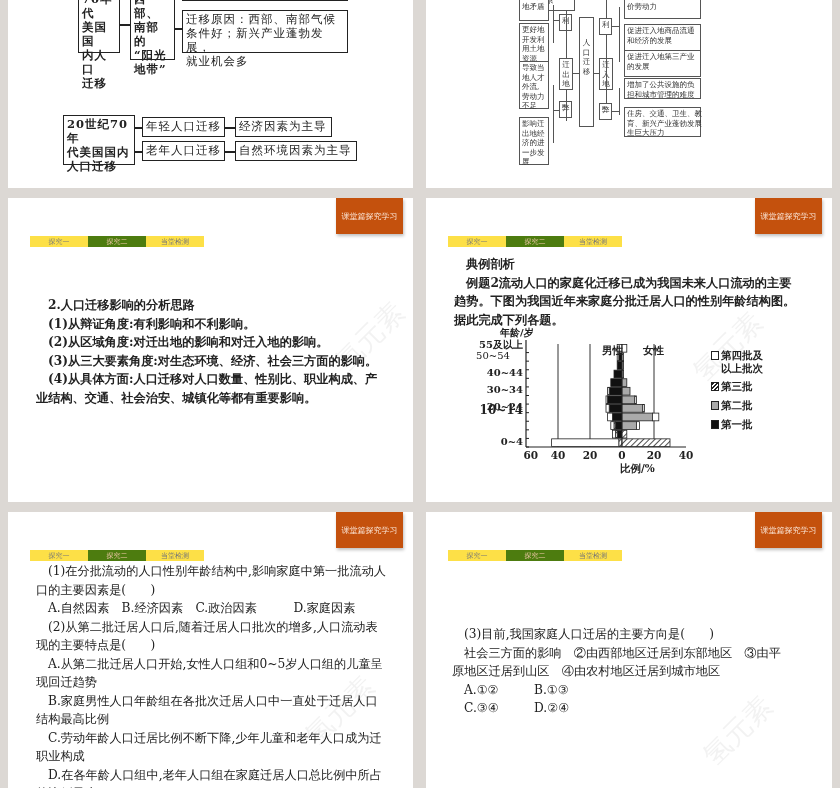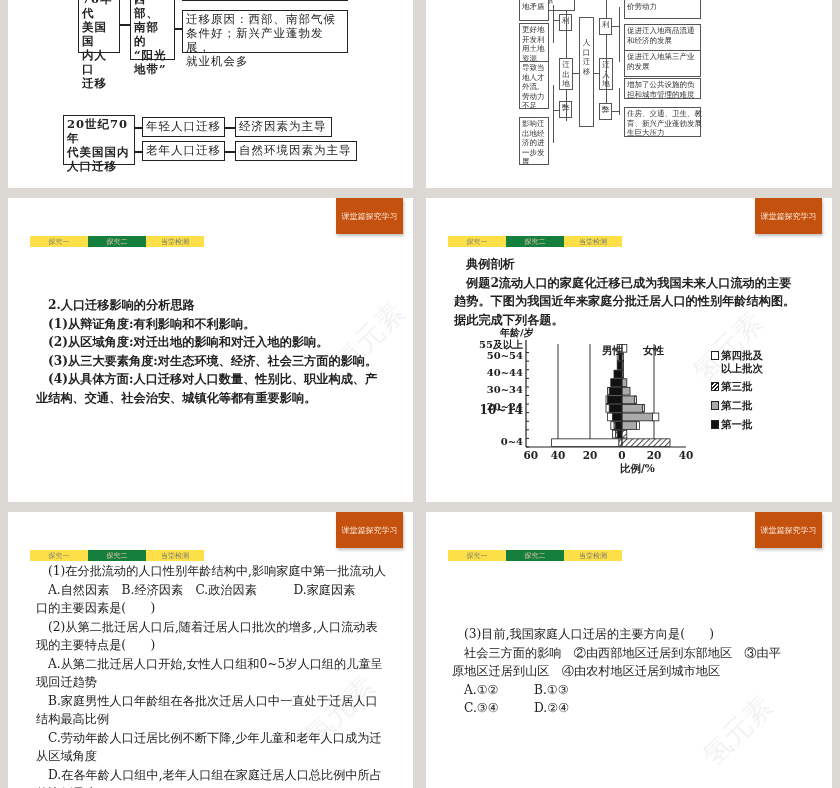--- a/index.html
+++ b/index.html
@@ -10,21 +10,21 @@
   .s2 { left:426px; top:-10px; width:406px; height:198px; }
   .s3 { left:8px; top:198px; width:405px; height:304px; }
   .s4 { left:426px; top:198px; width:406px; height:304px; }
   .s5 { left:8px; top:512px; width:405px; height:290px; }
   .s6 { left:426px; top:512px; width:406px; height:290px; }
   .badge { position:absolute; right:10px; top:0; width:67px; height:36px; background:#c4510d;
            color:#fbe6d8; font-size:8px; font-family:"DejaVu Sans",sans-serif;
            display:flex; align-items:center; justify-content:center; box-shadow:1px 2px 3px rgba(0,0,0,0.25); }
   .tabs { position:absolute; left:22px; top:38px; height:11px; display:flex; font-family:"DejaVu Sans",sans-serif; font-size:7px; }
   .tab { width:58px; height:11px; background:#fde047; color:#777; display:flex; align-items:center; justify-content:center; }
-  .tab.active { background:#15803d; color:#f4c9ad; }
+  .tab.active { background:#4d7c0f; color:#f4c9ad; }
   .p { position:absolute; font-size:12.2px; line-height:18.5px; color:#222; }
   .gray { color:#666; }
   .bold { font-weight:bold; }
   .box { position:absolute; border:1.6px solid #222; background:#fff; font-size:11.5px; line-height:14px; padding:1px 3px; box-sizing:border-box; font-weight:bold; letter-spacing:1px; }
   .line { position:absolute; background:#222; }
   .sbox { position:absolute; border:1px solid #555; background:#fff; font-size:7.5px; line-height:9.5px; padding:1px 2px; box-sizing:border-box; color:#333; }
   .sline { position:absolute; background:#555; }
   .watermark { position:absolute; font-size:28px; color:rgba(0,0,0,0.05); transform:rotate(-45deg); font-family:"DejaVu Sans",sans-serif; }
   .chart { position:absolute; }
   .legend-item { position:absolute; font-size:10.5px; display:flex; align-items:flex-start; gap:2px; font-weight:bold; }
@@ -234,21 +234,21 @@
           <rect x="196" y="146.42916666666665" width="4.800000000000001" height="7.7250000000000005" fill="#ffffff" stroke="#222" stroke-width="0.8"></rect>
           <line x1="196" y1="146" x2="196" y2="249" stroke="#222" stroke-width="0.6"></line>
         </g>
     </svg>
     <div id="ytick-layer">
         <div style="position: absolute; width: 60px; text-align: right; font-size: 10px; font-weight: bold; left: 37px; top: 237.708px;">0~4</div>
         <div style="position: absolute; width: 60px; text-align: right; font-size: 12px; font-weight: bold; left: 37px; top: 205px;">10~14</div>
         <div style="position: absolute; width: 60px; text-align: right; font-size: 10px; font-weight: bold; left: 37px; top: 203.375px;">20~24</div>
         <div style="position: absolute; width: 60px; text-align: right; font-size: 10px; font-weight: bold; left: 37px; top: 186.208px;">30~34</div>
         <div style="position: absolute; width: 60px; text-align: right; font-size: 10px; font-weight: bold; left: 37px; top: 169.042px;">40~44</div>
-        <div style="position: absolute; width: 60px; text-align: right; font-size: 10px; font-weight: bold; left: 37px; top: 151.875px;">50~54</div>
+        <div style="position: absolute; width: 60px; text-align: center; font-size: 10px; font-weight: normal; left: 37px; top: 151.875px;">50~54</div>
         <div style="position: absolute; width: 60px; text-align: right; font-size: 10px; font-weight: bold; left: 37px; top: 140.292px;">55及以上</div>
       </div>
     <div id="xtick-layer">
         <div style="position: absolute; width: 24px; text-align: right; font-size: 10.5px; font-weight: bold; left: 88px; top: 251px;">60</div>
         <div style="position: absolute; width: 24px; text-align: center; font-size: 10.5px; font-weight: bold; left: 120px; top: 251px;">40</div>
         <div style="position: absolute; width: 24px; text-align: center; font-size: 10.5px; font-weight: bold; left: 152px; top: 251px;">20</div>
         <div style="position: absolute; width: 24px; text-align: center; font-size: 10.5px; font-weight: bold; left: 184px; top: 251px;">0</div>
         <div style="position: absolute; width: 24px; text-align: center; font-size: 10.5px; font-weight: bold; left: 216px; top: 251px;">20</div>
         <div style="position: absolute; width: 24px; text-align: center; font-size: 10.5px; font-weight: bold; left: 248px; top: 251px;">40</div>
       </div>
@@ -277,30 +277,30 @@
 
 <div class="slide s5">
   <div class="badge">课堂篇探究学习</div>
   <div class="tabs">
     <div class="tab">探究一</div>
     <div class="tab active">探究二</div>
     <div class="tab">当堂检测</div>
   </div>
   <div class="p" style="left:28px;top:50px;width:372px;">
     <div style="padding-left:12px;">(1)在分批流动的人口性别年龄结构中,影响家庭中第一批流动人</div>
+    <div>口的主要因素是(　　)</div>
     <div style="padding-left:12px;">A.自然因素　B.经济因素　C.政治因素　　　D.家庭因素</div>
-    <div>口的主要因素是(　　)</div>
     <div style="padding-left:12px;">(2)从第二批迁居人口后,随着迁居人口批次的增多,人口流动表</div>
     <div>现的主要特点是(　　)</div>
     <div style="padding-left:12px;">A.从第二批迁居人口开始,女性人口组和0~5岁人口组的儿童呈</div>
     <div>现回迁趋势</div>
     <div style="padding-left:12px;">B.家庭男性人口年龄组在各批次迁居人口中一直处于迁居人口</div>
     <div>结构最高比例</div>
     <div style="padding-left:12px;">C.劳动年龄人口迁居比例不断下降,少年儿童和老年人口成为迁</div>
-    <div>从区域角度</div>
+    <div>职业构成</div>
     <div style="padding-left:12px;">D.在各年龄人口组中,老年人口组在家庭迁居人口总比例中所占</div>
     <div>的比例最小</div>
   </div>
   <div class="watermark" style="left:290px;top:180px;">氢元素</div>
 </div>
 
 <div class="slide s6">
   <div class="badge">课堂篇探究学习</div>
   <div class="tabs">
     <div class="tab">探究一</div>

